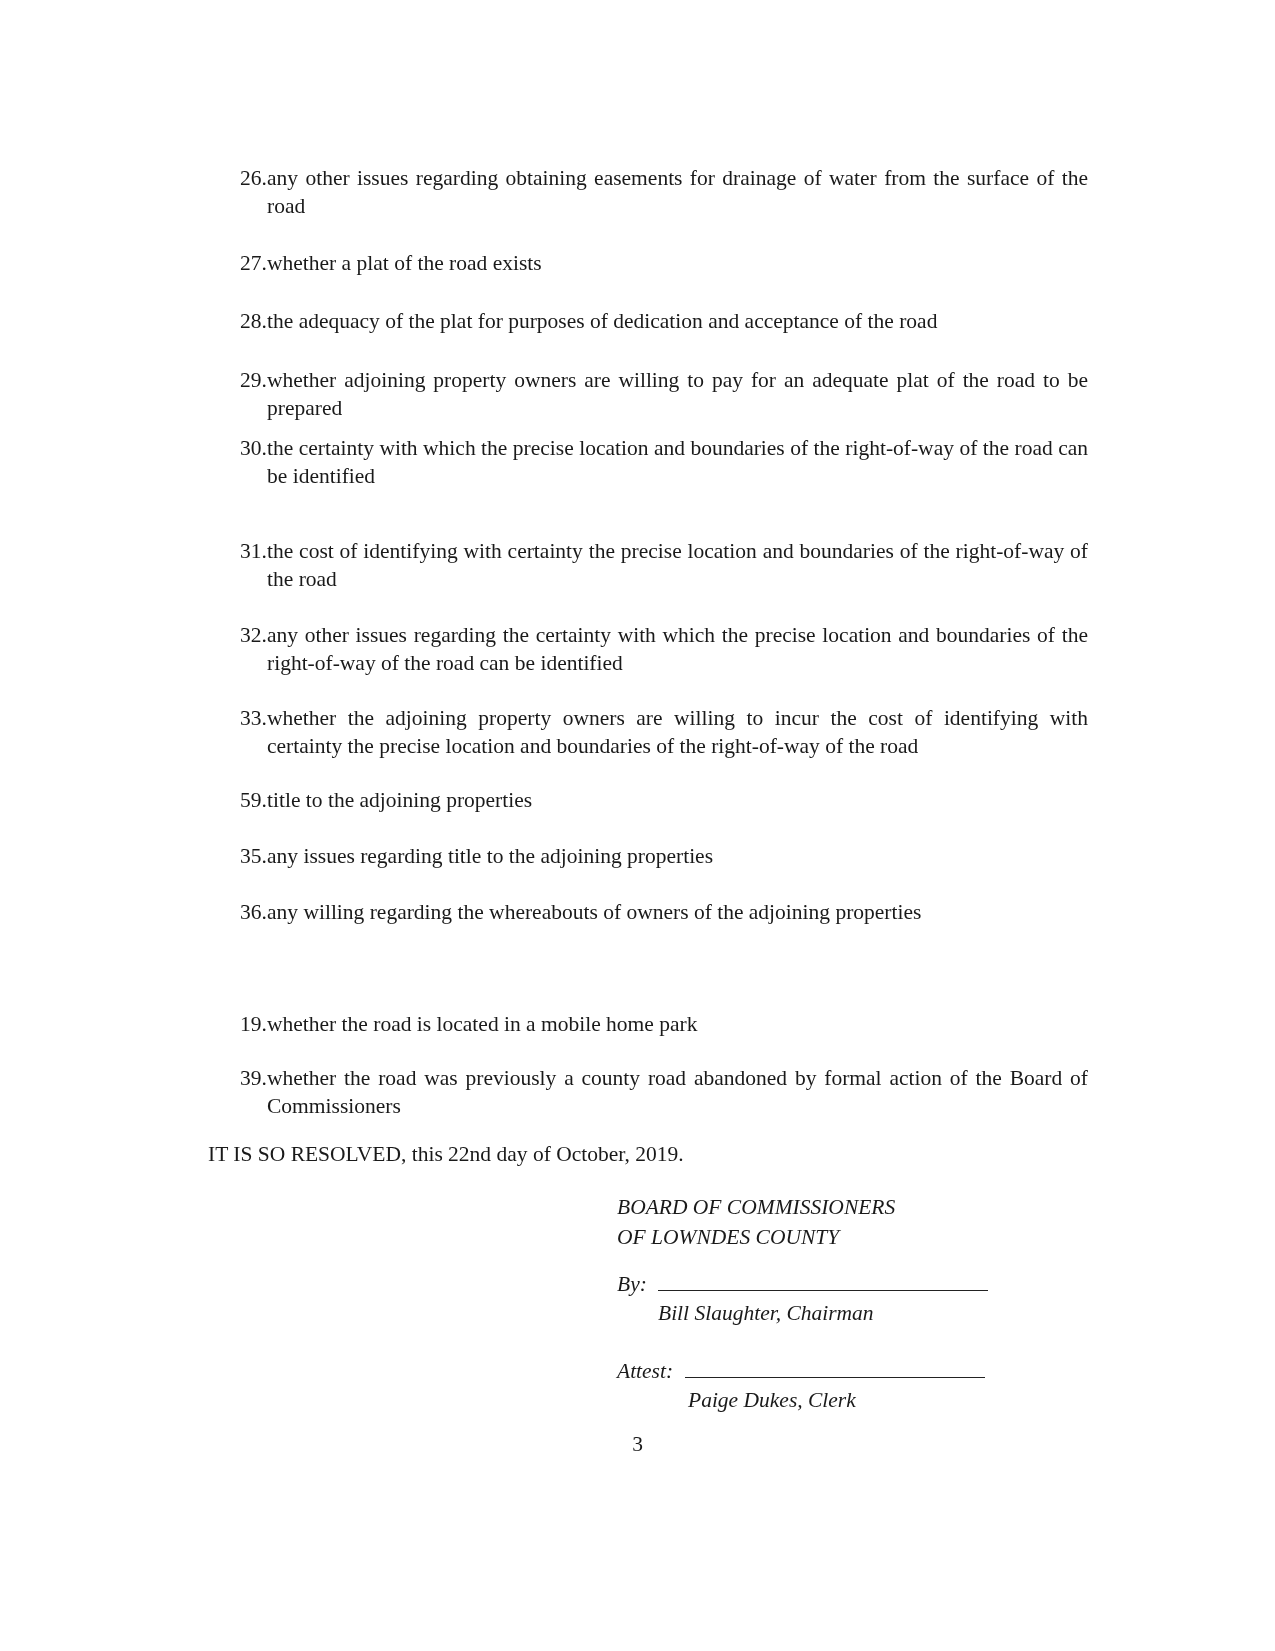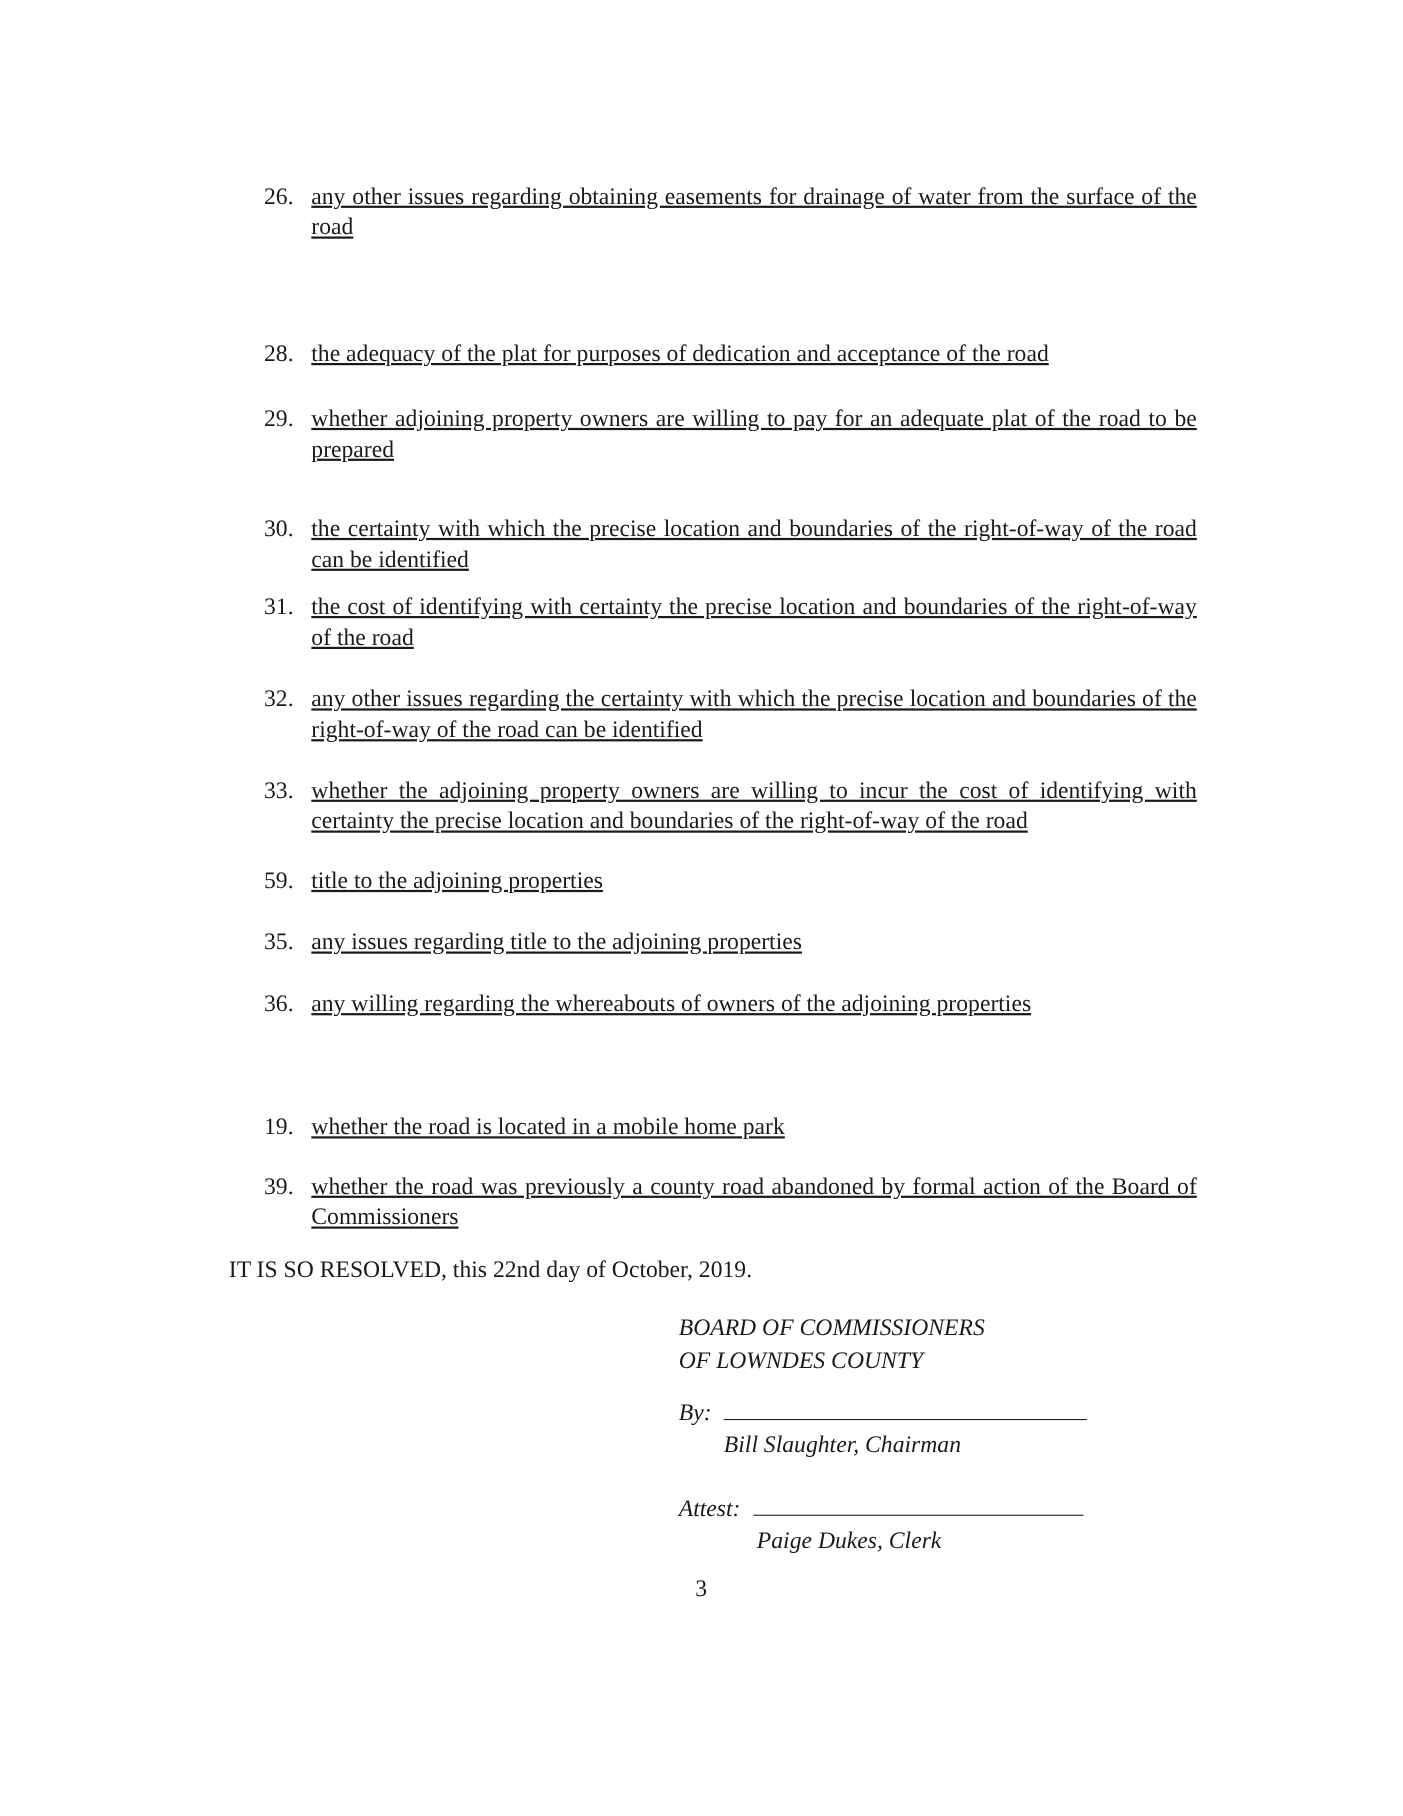--- a/index.html
+++ b/index.html
@@ -1,44 +1,48 @@
 <!DOCTYPE html>
 <html><head>
 <meta charset="utf-8">
 <style>
   html, body { margin:0; padding:0; background:#ffffff; }
   body { width:1275px; height:1651px; position:relative; overflow:hidden;
          font-family:"Liberation Serif", serif; color:#1a1a1a; }
   .page { position:absolute; left:0; top:0; width:1275px; height:1278px; }
   .item { position:absolute; left:240px; width:848px; font-size:21.5px; line-height:28px; }
   .item .num { position:absolute; left:0; top:0; width:45px; }
-  .item .txt { margin-left:43px; text-align:justify; text-align-last:left; display:block;text-decoration:underline; }
+  .item .txt { margin-left:27px; text-align:justify; text-align-last:left; display:block; }
   .resolved { position:absolute; left:208px; top:1140px; font-size:21.5px; line-height:28px;text-align:right; }
   .sig { position:absolute; left:617px; font-size:21.5px; line-height:28px;font-style:italic; }
   .line { display:inline-block; border-bottom:1.5px solid #222; vertical-align:baseline; height:18px; }
   .pagenum { position:absolute; left:0; width:1275px; top:1432px; text-align:center; font-size:21.5px; }
 </style>
 </head>
 <body>
 
 <div class="page">
 
   <div class="item" style="top:164px">
     <span class="num">26.</span>
     <span class="txt">any other issues regarding obtaining easements for drainage of water from the surface of the road</span>
   </div>
+  <div class="item" style="top:249px">
+    <span class="num">27.</span>
+    <span class="txt">whether a plat of the road exists</span>
+  </div>
   <div class="item" style="top:307px">
     <span class="num">28.</span>
     <span class="txt">the adequacy of the plat for purposes of dedication and acceptance of the road</span>
   </div>
   <div class="item" style="top:366px">
     <span class="num">29.</span>
     <span class="txt">whether adjoining property owners are willing to pay for an adequate plat of the road to be prepared</span>
   </div>
-  <div class="item" style="top:466px">
+  <div class="item" style="top:434px">
     <span class="num">30.</span>
     <span class="txt">the certainty with which the precise location and boundaries of the right-of-way of the road can be identified</span>
   </div>
   <div class="item" style="top:537px">
     <span class="num">31.</span>
     <span class="txt">the cost of identifying with certainty the precise location and boundaries of the right-of-way of the road</span>
   </div>
   <div class="item" style="top:621px">
     <span class="num">32.</span>
     <span class="txt">any other issues regarding the certainty with which the precise location and boundaries of the right-of-way of the road can be identified</span>

